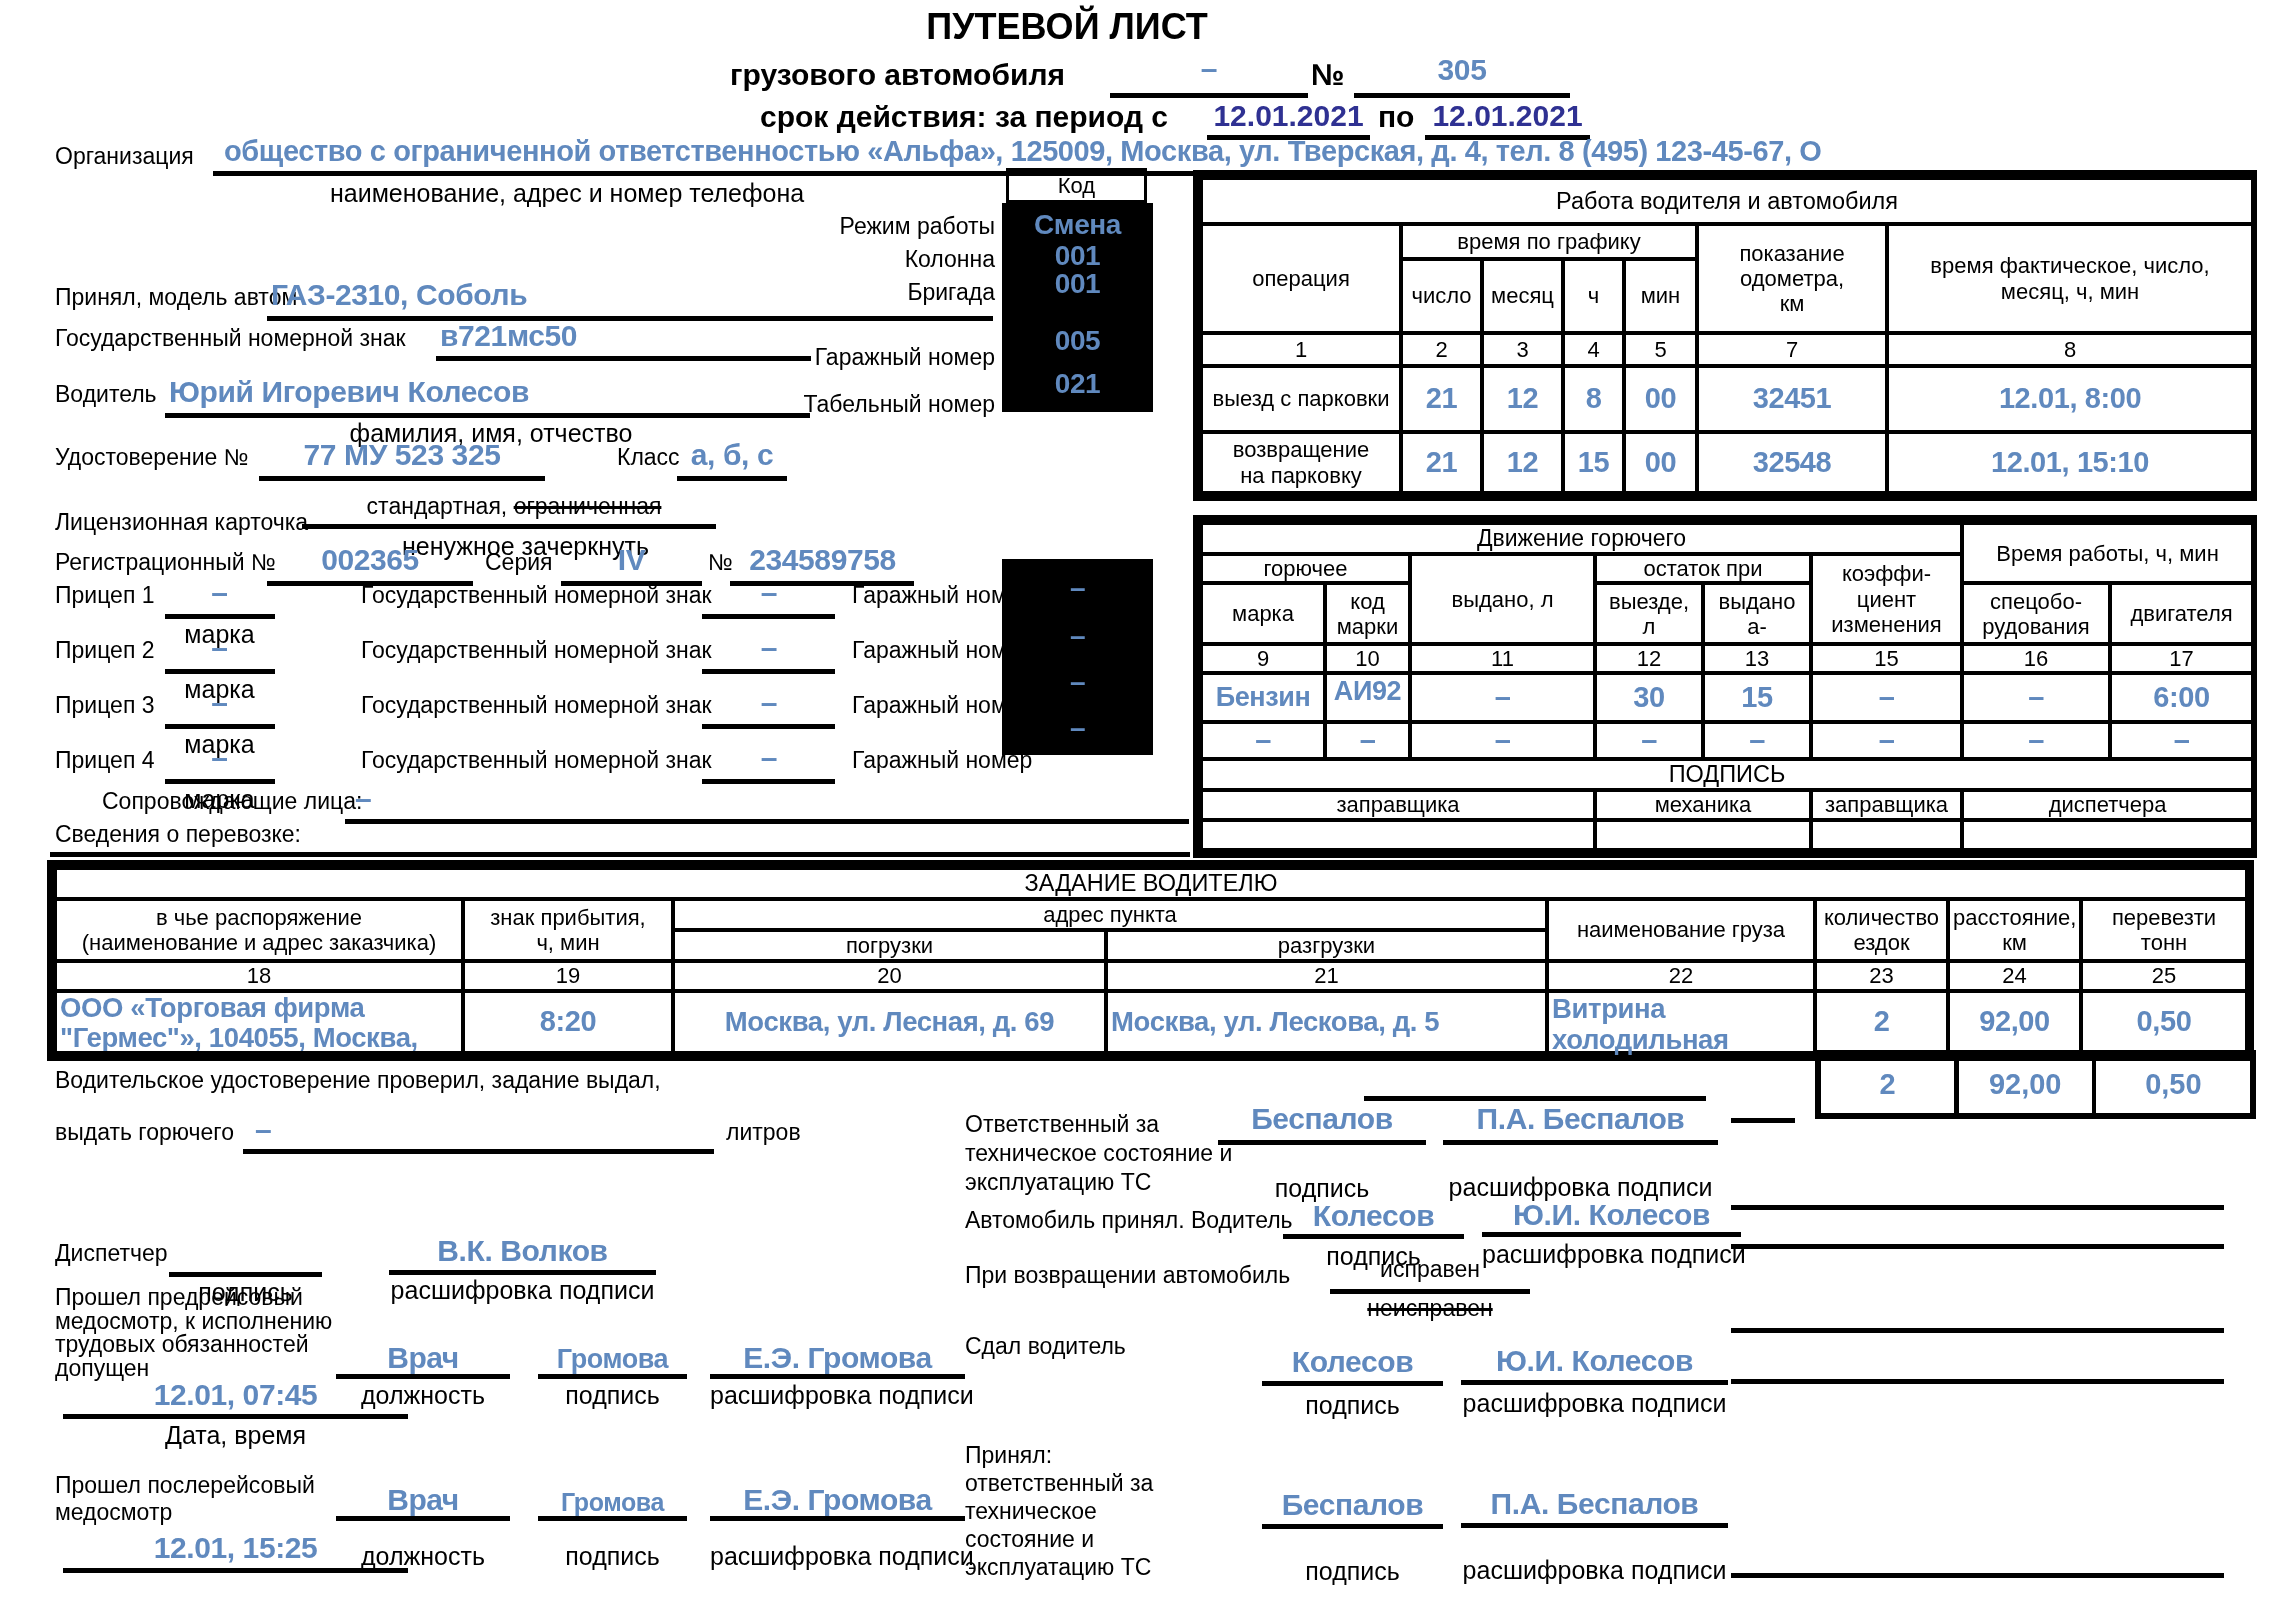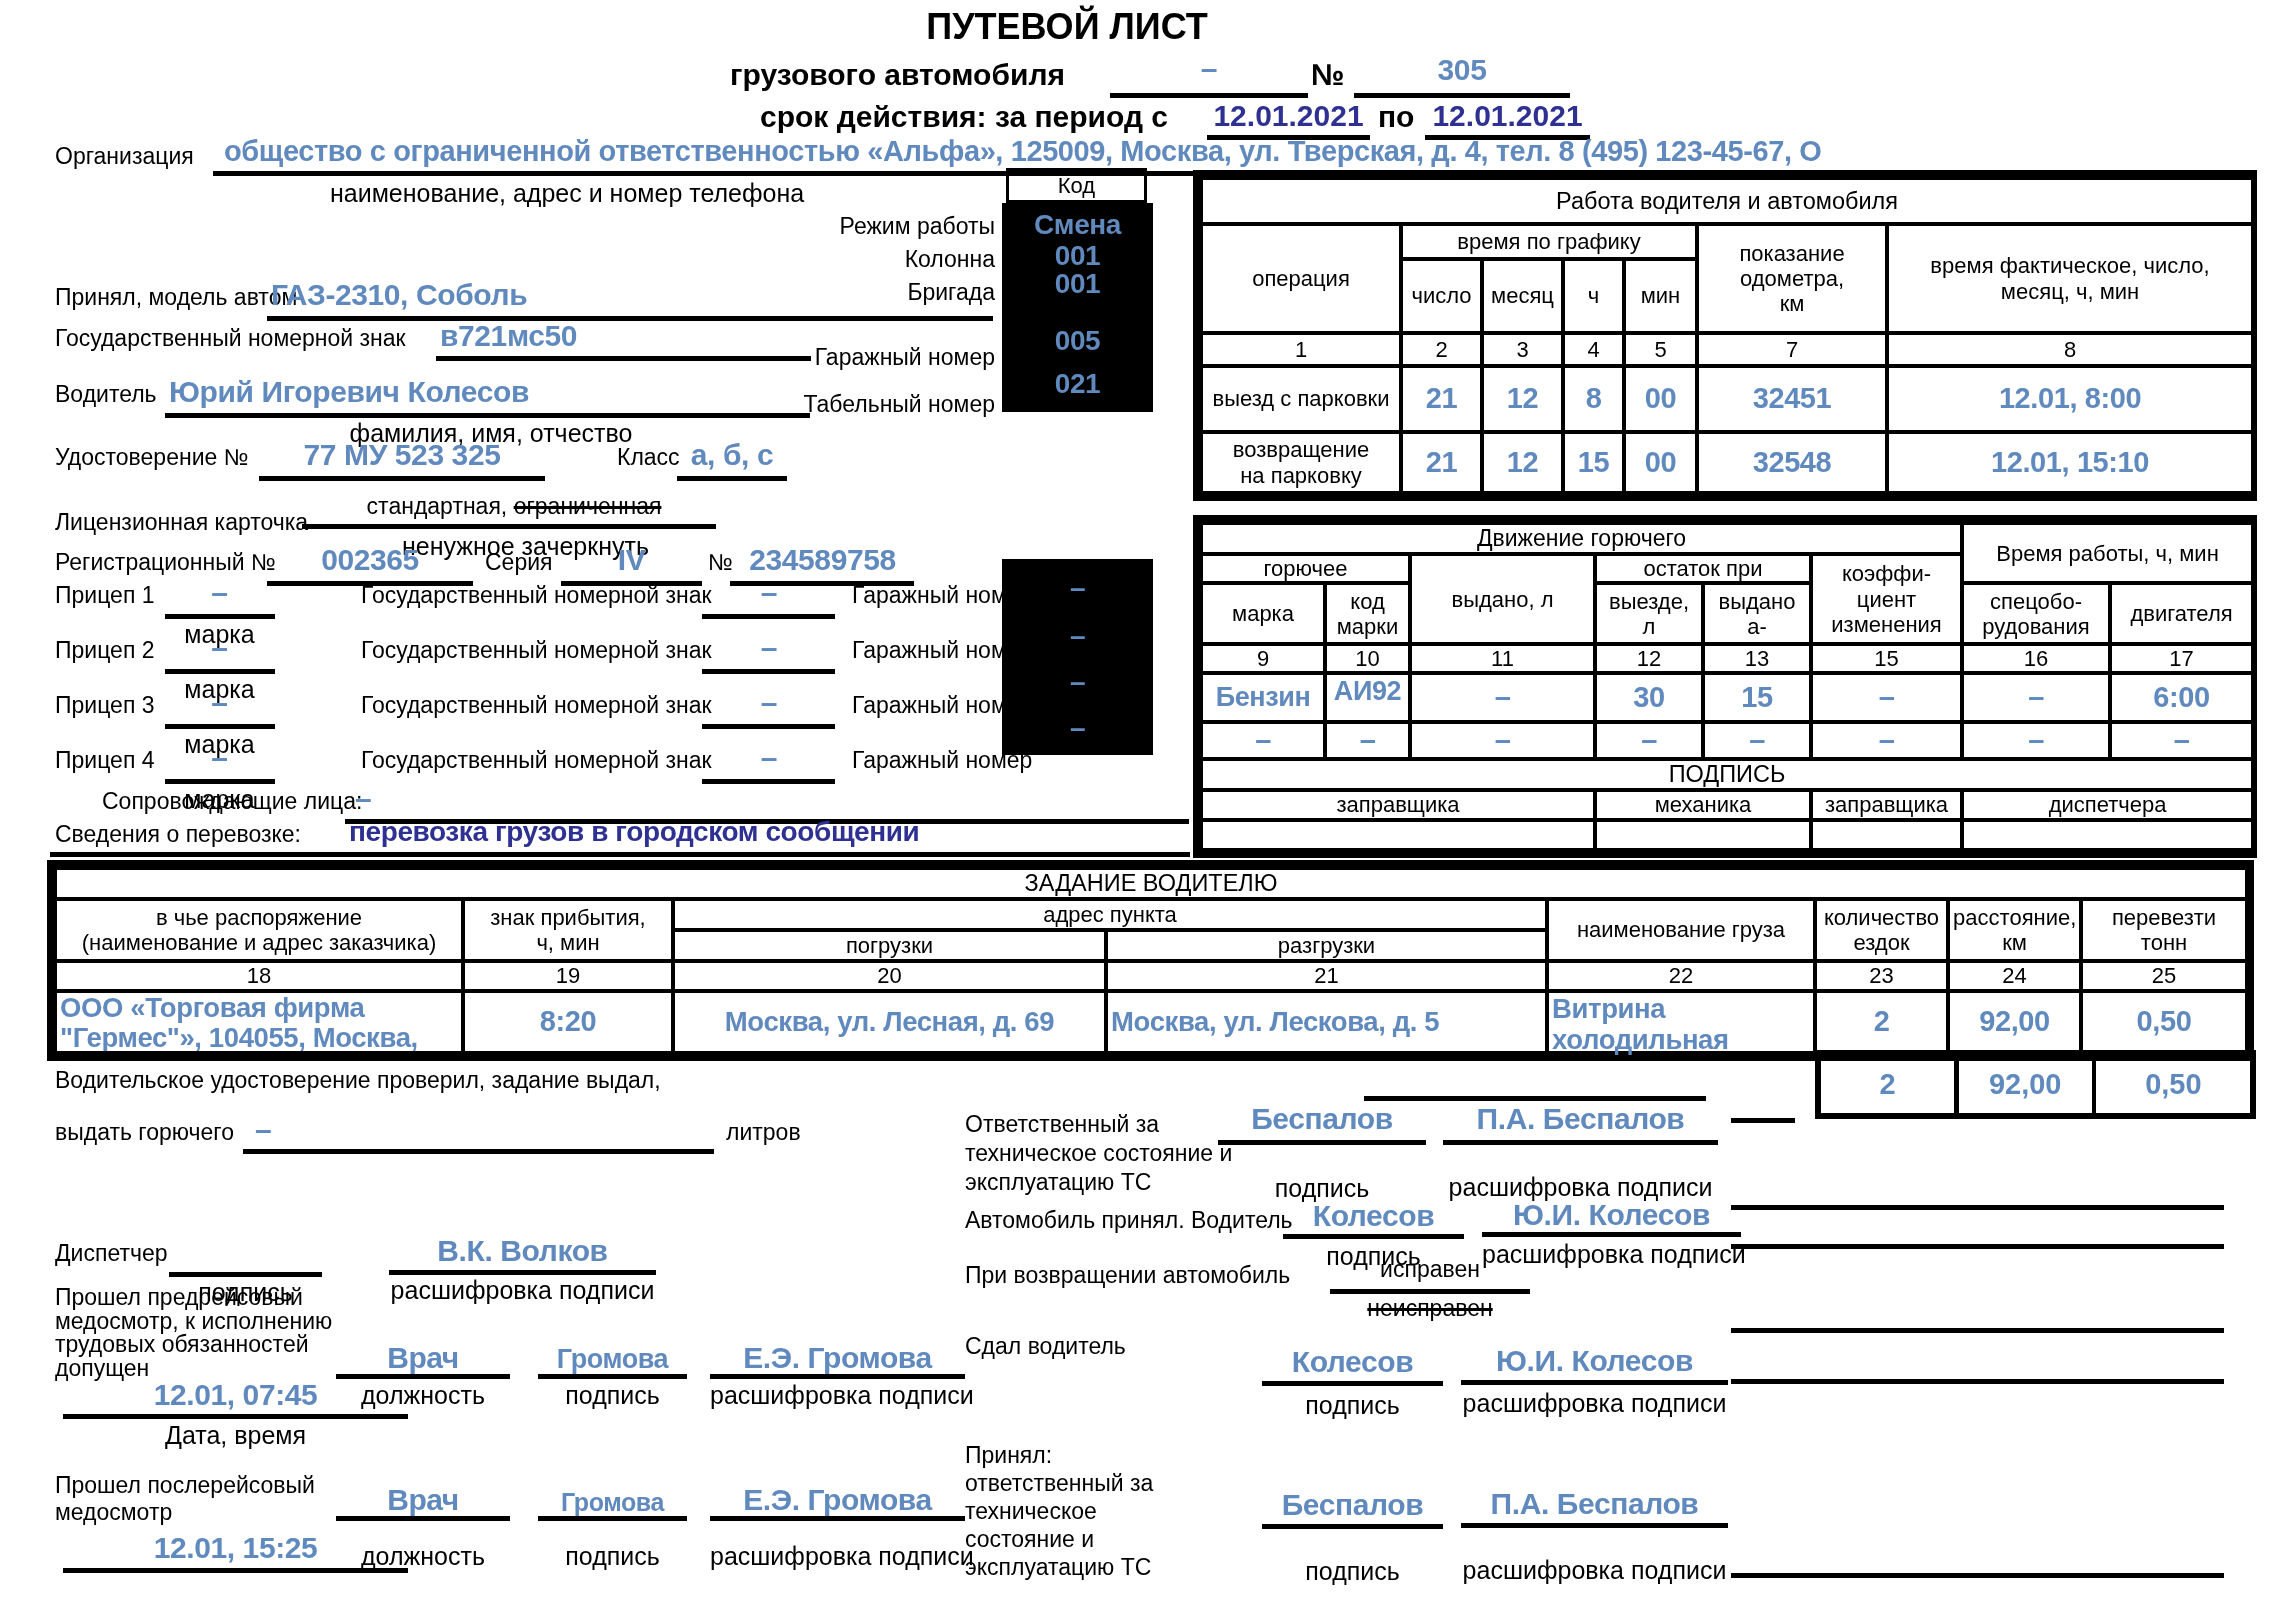--- a/index.html
+++ b/index.html
@@ -173,21 +173,20 @@
     <div class="srow" style="height:46px;border-top-width:4.7px">
         <span class="kv">–</span>
       </div>
   </div>
 
   <div class="abs lbl" style="left:102px;top:788px">Сопровождающие лица:</div>
   <div class="abs val" style="left:355px;top:782px">–</div>
   <div class="ul" style="left:345px;top:819px;width:844px"></div>
 
   <div class="abs lbl" style="left:55px;top:821px">Сведения о перевозке:</div>
-  <div class="abs val navy" style="left:349px;top:816px;font-size:28px">перевозка грузов в городском сообщении</div>
   <div class="ul" style="left:50px;top:852px;width:1140px"></div>
 
   <div class="tbl" style="left:1193px;top:170px;width:1064px">
     <table style="width:1052px">
       <colgroup>
           <col style="width:200px">
           <col style="width:81px">
           <col style="width:81px">
           <col style="width:61px">
           <col style="width:73px">

